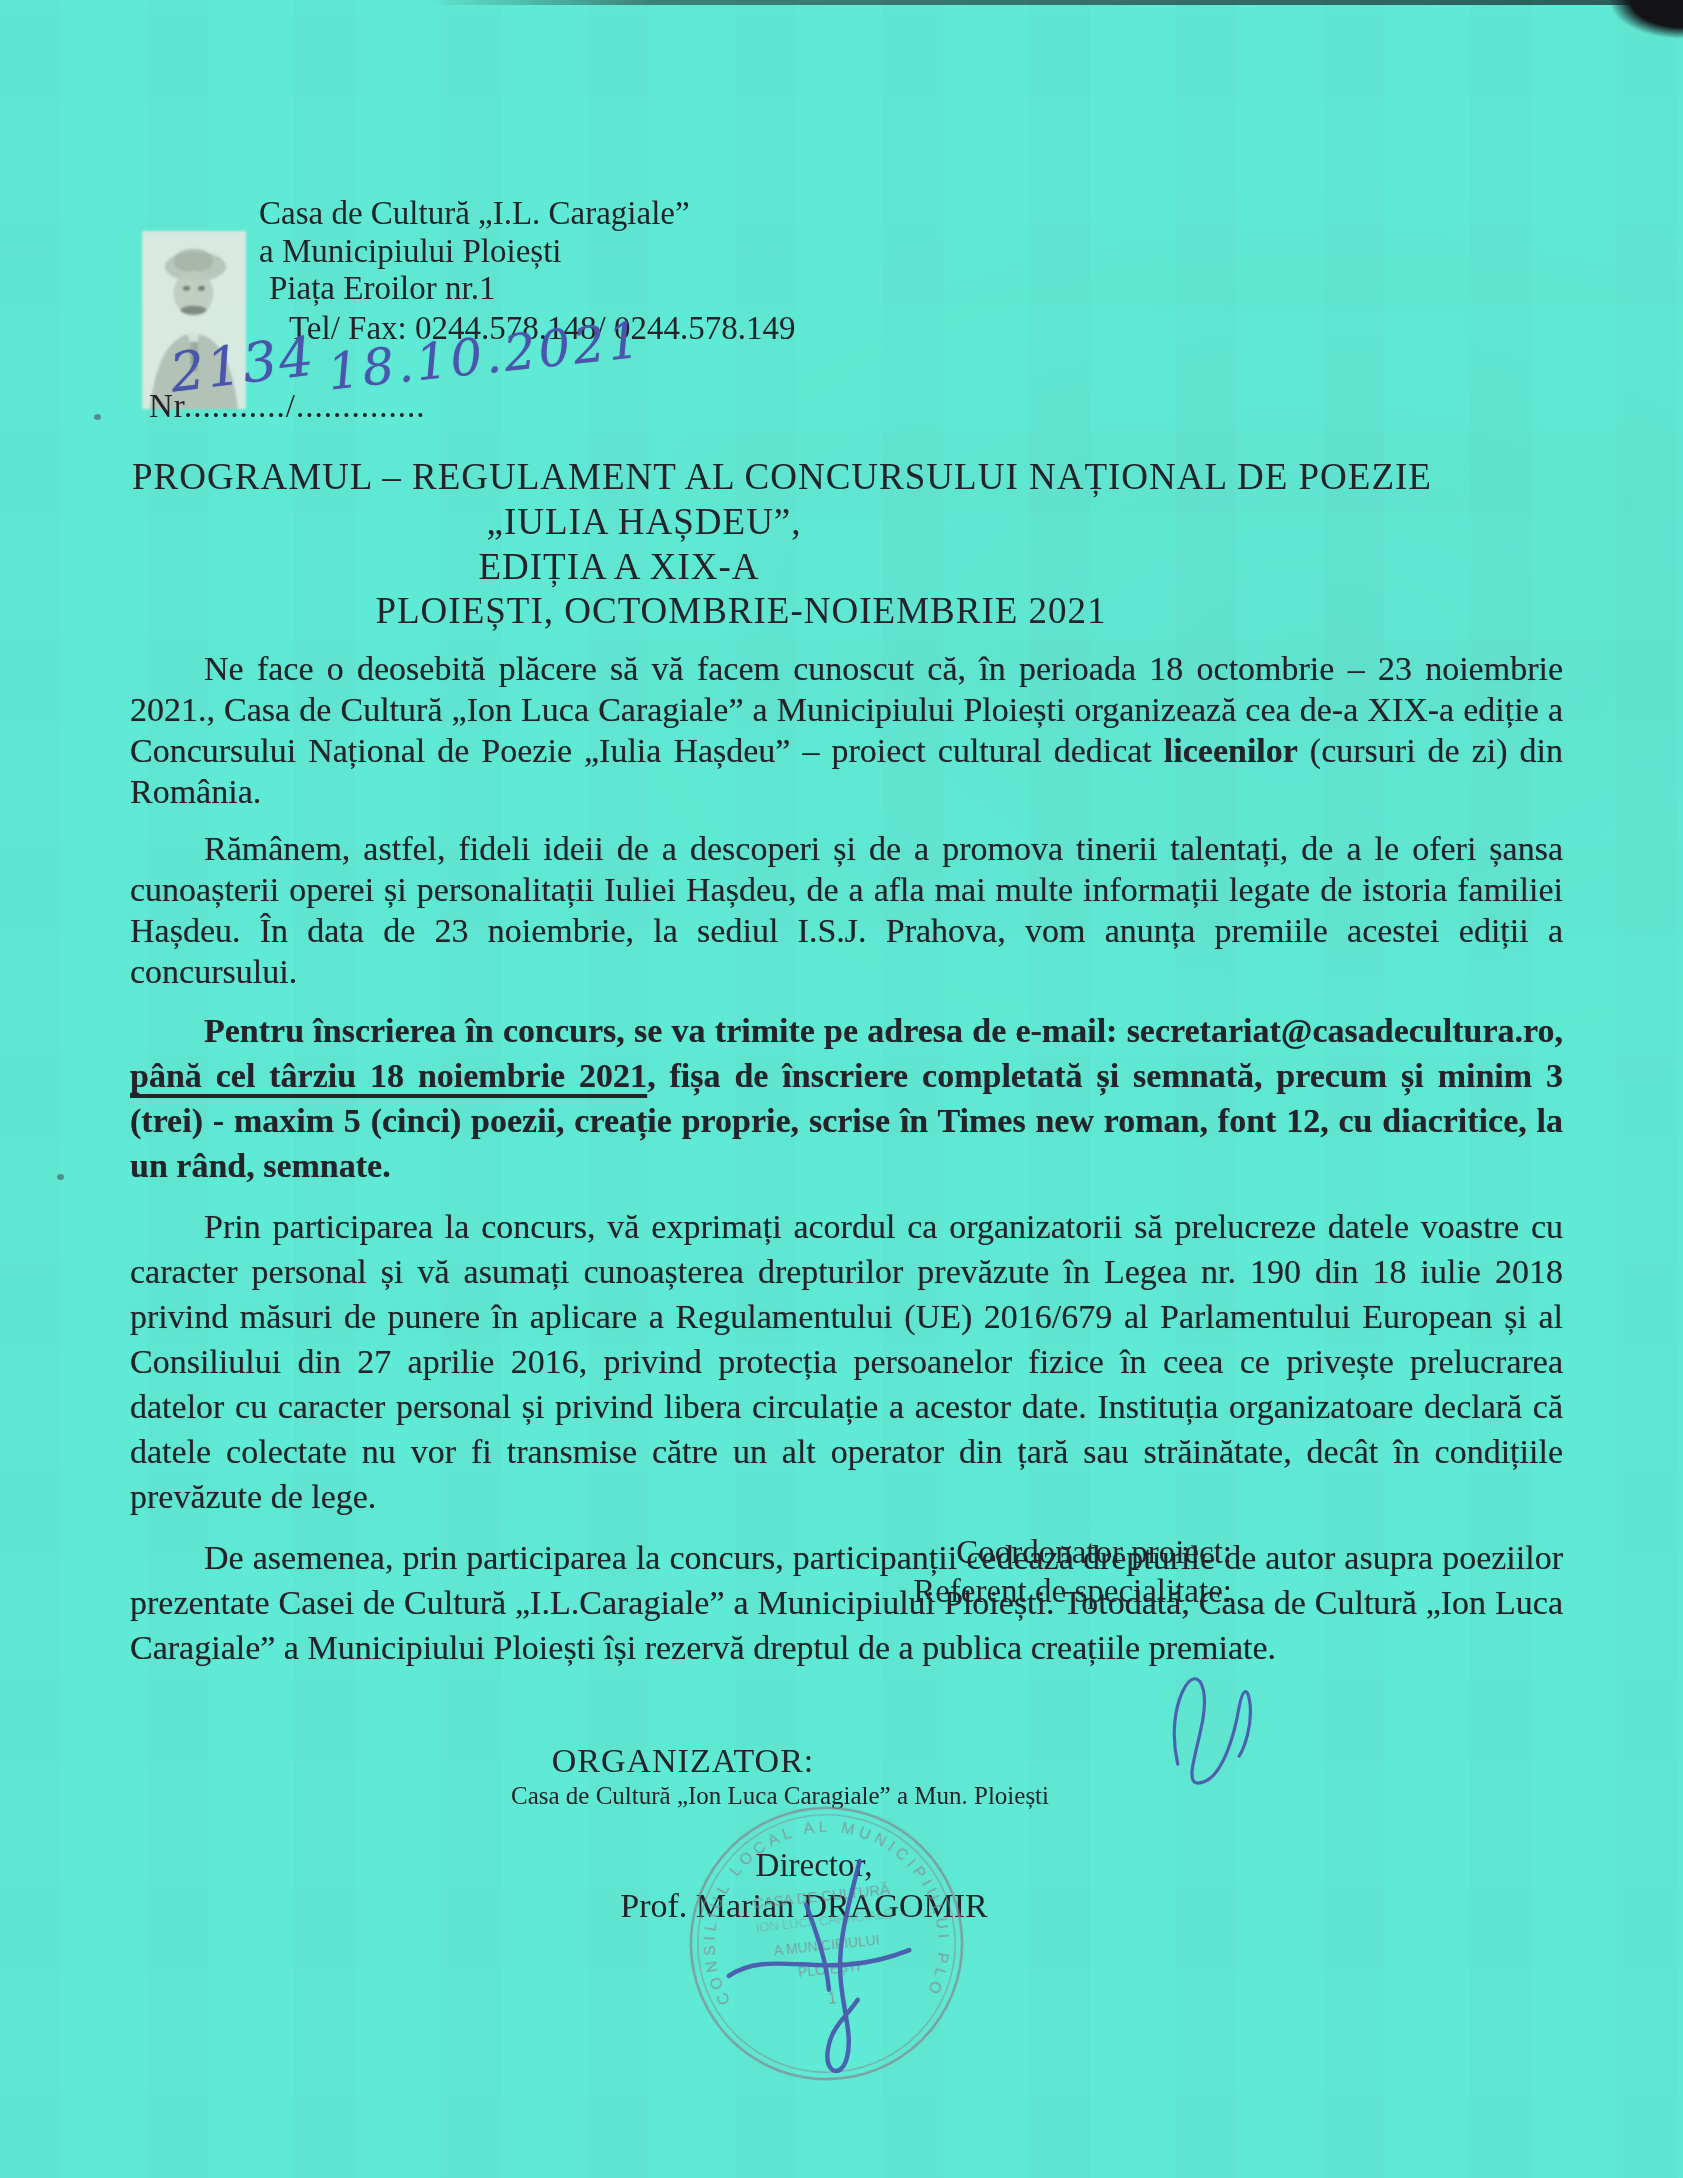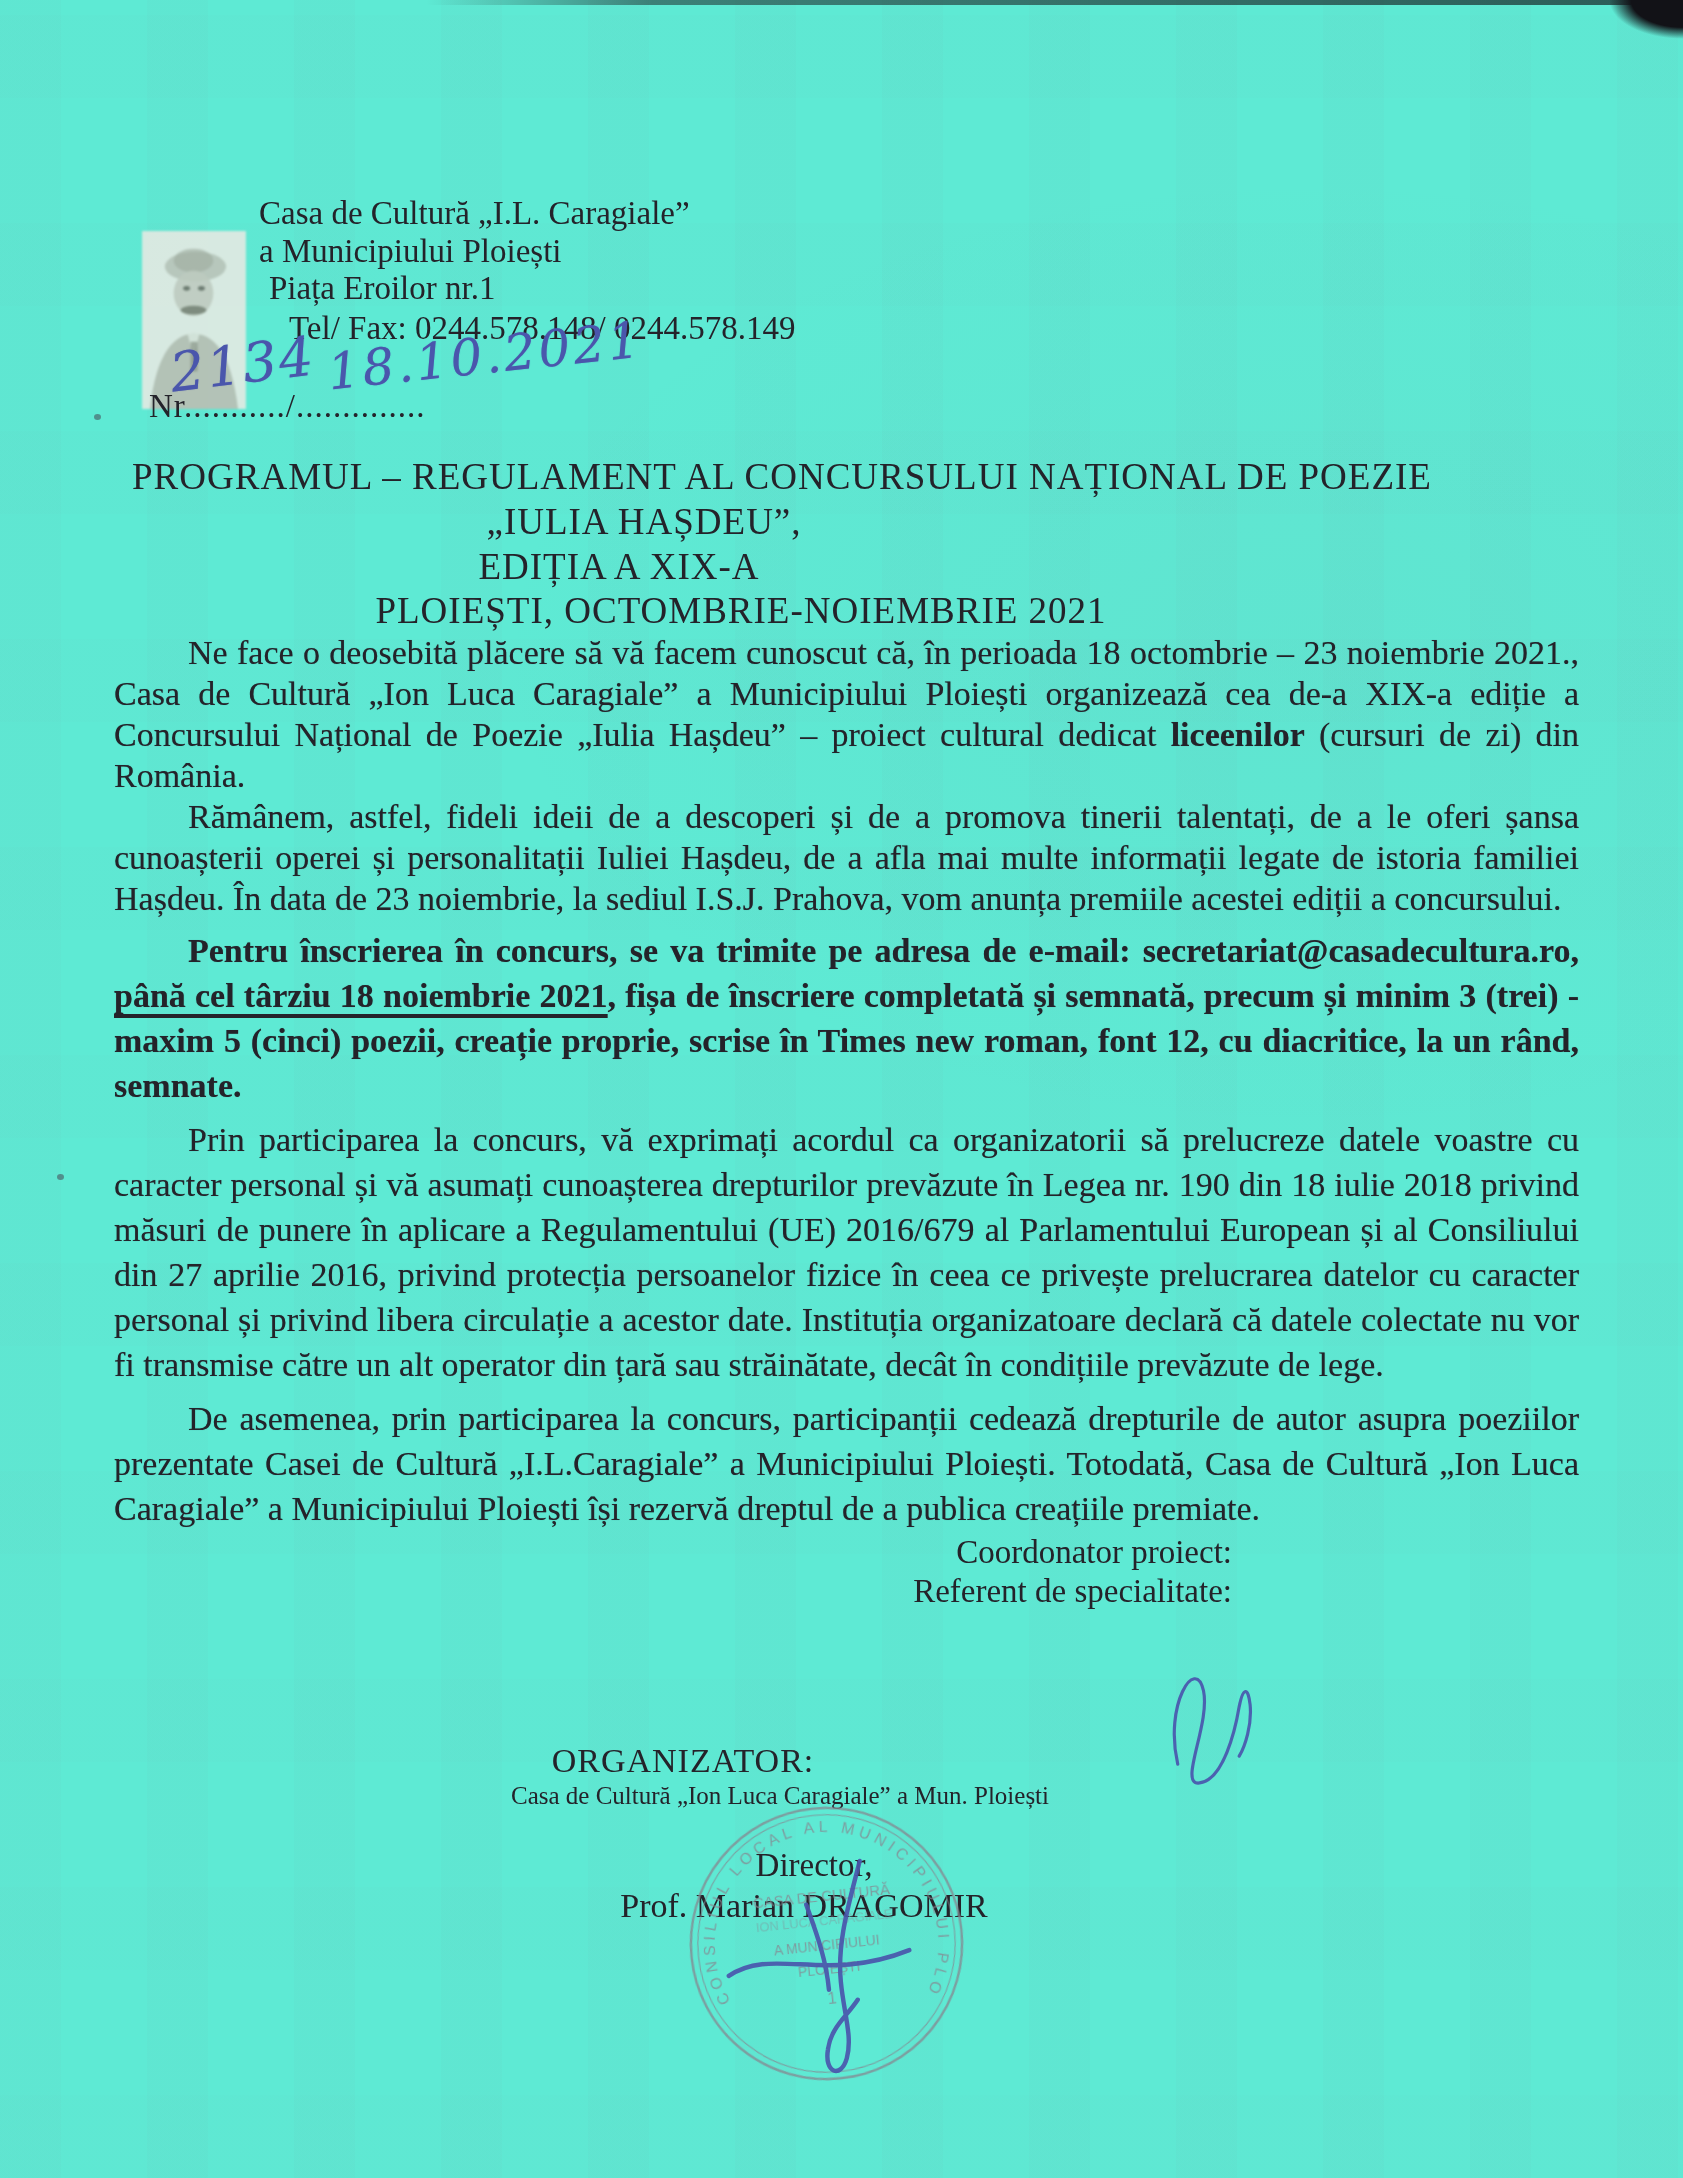--- a/index.html
+++ b/index.html
@@ -38,21 +38,21 @@
   }
   .hw-nr{left:170px;top:333px;font-size:54px;transform:rotate(-7deg);letter-spacing:2px;}
   .hw-date{left:327px;top:327px;font-size:50px;transform:rotate(-6deg);letter-spacing:3px;}
 
   
   .title-line{font-size:37px;font-weight:normal;letter-spacing:1px;white-space:nowrap;
     transform:translateX(-50%);z-index:2;}
 
   
   .body-col{left:114px;top:632px;width:1465px;z-index:2;}
-  .body-col p{margin:0;text-align:justify;text-indent:74px;font-size:34px;
+  .body-col p{margin:16px;text-align:justify;text-indent:74px;font-size:34px;
     text-shadow:0 0 0.7px rgba(36,35,42,0.45);}
   .lh-a{line-height:41px;}
   .lh-b{line-height:45px;}
   .pad-top{margin-top:9px !important;}
   .bold-par{font-weight:bold;}
   .u-seg{text-decoration:underline;text-decoration-thickness:3.5px;text-underline-offset:7px;}
 
   
   .coord{left:851px;top:1533px;width:381px;text-align:right;font-size:33px;line-height:39px;z-index:2;}
 

